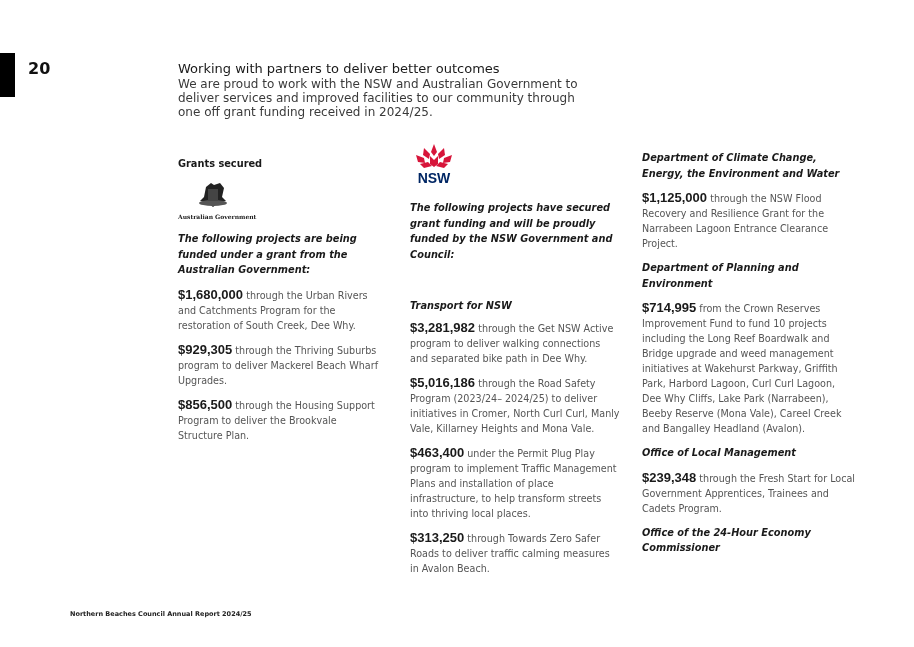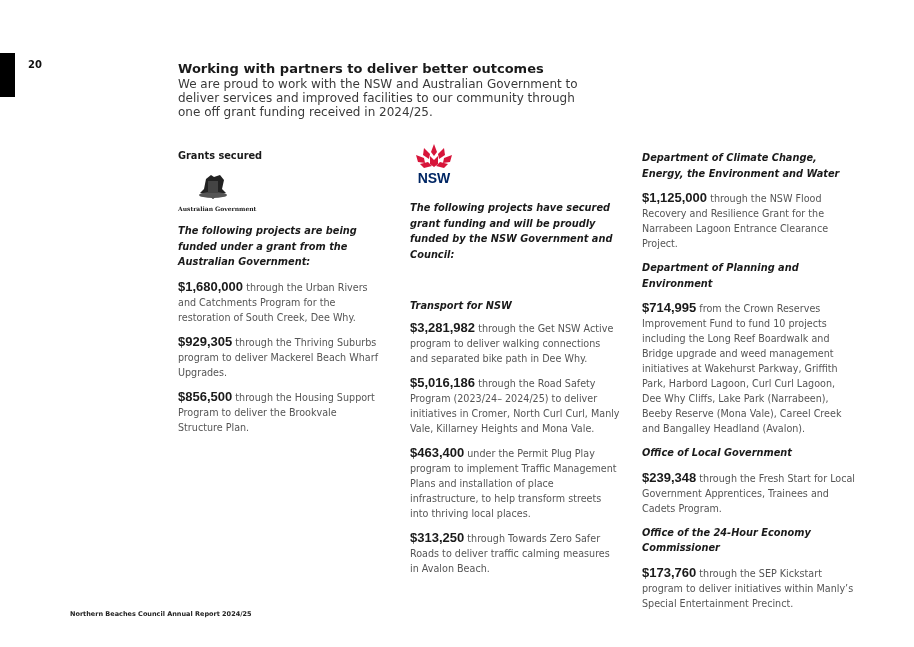--- a/index.html
+++ b/index.html
@@ -1,26 +1,26 @@
 <!DOCTYPE html>
 <html><head>
   <meta charset="utf-8">
   <style>
     html, body { margin:0; padding:0; }
     body {
       width:914px; height:647px; background:#ffffff; position:relative; overflow:hidden;
       font-family:"DejaVu Sans", sans-serif; color:#4a4a4a;
     }
     .side-tab { position:absolute; left:0; top:53px; width:15px; height:44px; background:#000; }
-    .page-num { position:absolute; left:28px; top:59px; font-size:10px; font-weight:bold; color:#111; }
+    .page-num { position:absolute; left:28px; top:59px; font-size:16px; font-weight:bold; color:#111; }
     .intro { position:absolute; left:178px; top:60px; width:420px; }
-    .intro h1 { margin:0; font-size:13px; font-weight:bold; color:#1a1a1a; line-height:17px; }
+    .intro h1 { margin:0; font-size:13px; font-weight:normal; color:#1a1a1a; line-height:17px; }
     .intro p { margin:0; font-size:12px; color:#3a3a3a; line-height:14px; }
     .col { position:absolute; top:148px; width:210px; font-size:9.6px; line-height:15px; }
-    .col1 { left:178px; width:205px; }
+    .col1 { left:178px; width:205px;margin-top:8px; }
     .col2 { left:410px; width:210px; }
     .col3 { left:642px; width:215px; top:150px; }
     .heading { font-weight:bold; color:#1a1a1a; font-size:9.8px; margin:0 0 8px 0; }
     .italic-heading { font-weight:bold; font-style:italic; color:#1a1a1a; font-size:9.8px; line-height:15.5px; margin:0 0 9px 0; }
     .grant { margin:0 0 9px 0; color:#555; }
     .amount { font-weight:bold; color:#1a1a1a; font-size:13px; font-family:Liberation Sans, sans-serif; }
     .logo-au { width:70px; height:40px; margin:6px 0 12px 0; position:relative; }
     .logo-nsw { width:44px; height:44px; margin:-6px 0 14px 2px; }
     .footer { position:absolute; left:61px; top:610px; font-size:6.5px; font-weight:bold; color:#222;margin-left:9px; }
   </style>
@@ -73,19 +73,18 @@
   <p class="grant"><span class="amount">$5,016,186</span><span> through the Road Safety Program (2023/24– 2024/25) to deliver initiatives in Cromer, North Curl Curl, Manly Vale, Killarney Heights and Mona Vale.</span></p>
   <p class="grant"><span class="amount">$463,400</span><span> under the Permit Plug Play program to implement Traffic Management Plans and installation of place infrastructure, to help transform streets into thriving local places.</span></p>
   <p class="grant"><span class="amount">$313,250</span><span> through Towards Zero Safer Roads to deliver traffic calming measures in Avalon Beach.</span></p>
 </div>
 
 <div class="col col3">
   <div class="italic-heading">Department of Climate Change, Energy, the Environment and Water</div>
   <p class="grant"><span class="amount">$1,125,000</span><span> through the NSW Flood Recovery and Resilience Grant for the Narrabeen Lagoon Entrance Clearance Project.</span></p>
   <div class="italic-heading">Department of Planning and Environment</div>
   <p class="grant"><span class="amount">$714,995</span><span> from the Crown Reserves Improvement Fund to fund 10 projects including the Long Reef Boardwalk and Bridge upgrade and weed management initiatives at Wakehurst Parkway, Griffith Park, Harbord Lagoon, Curl Curl Lagoon, Dee Why Cliffs, Lake Park (Narrabeen), Beeby Reserve (Mona Vale), Careel Creek and Bangalley Headland (Avalon).</span></p>
-  <div class="italic-heading">Office of Local Government</div>
+  <div class="italic-heading">Office of Local Management</div>
   <p class="grant"><span class="amount">$239,348</span><span> through the Fresh Start for Local Government Apprentices, Trainees and Cadets Program.</span></p>
   <div class="italic-heading">Office of the 24-Hour Economy Commissioner</div>
-  <p class="grant"><span class="amount">$173,760</span><span> through the SEP Kickstart program to deliver initiatives within Manly’s Special Entertainment Precinct.</span></p>
 </div>
 
 <div class="footer">Northern Beaches Council Annual Report 2024/25</div>
 
 </body></html>

